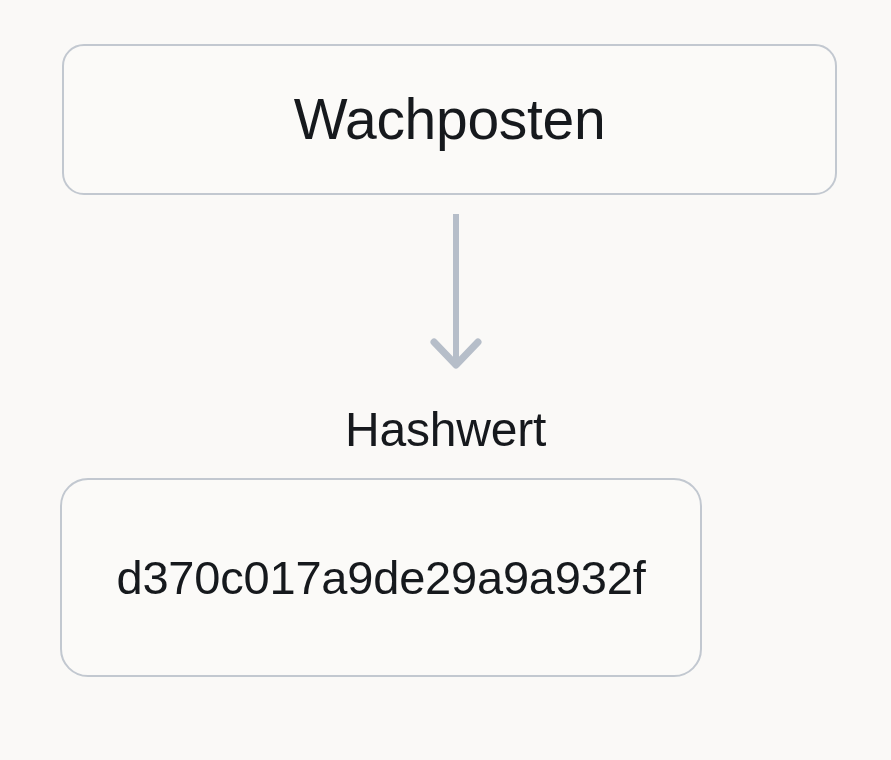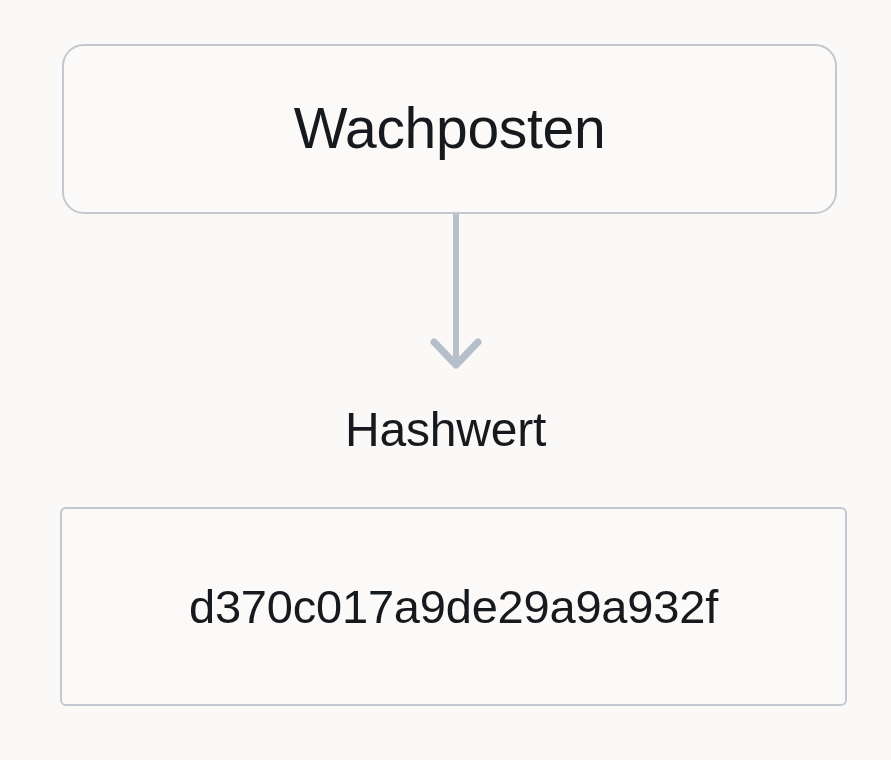--- a/index.html
+++ b/index.html
@@ -32,37 +32,37 @@
     display: flex;
     align-items: center;
     justify-content: center;
     text-align: center;
   }
 
   #source-node {
     left: 62px;
     top: 44px;
     width: 775px;
-    height: 170px;
+    height: 151px;
   }
 
   #source-node .node-label {
     font-size: 57px;
     line-height: 1.05;
     color: #16191d;
     letter-spacing: -0.3px;
     font-weight: 400;
   }
 
   #hash-node {
     left: 60px;
-    top: 507px;
-    width: 787px;
+    top: 478px;
+    width: 642px;
     height: 199px;
-    border-radius: 6px;
+    border-radius: 28px;
   }
 
   #hash-node .hash-lines {
     display: block;
     font-size: 47px;
     line-height: 62px;
     color: #16191d;
     letter-spacing: -0.2px;
     font-weight: 400;
     text-align: center;

